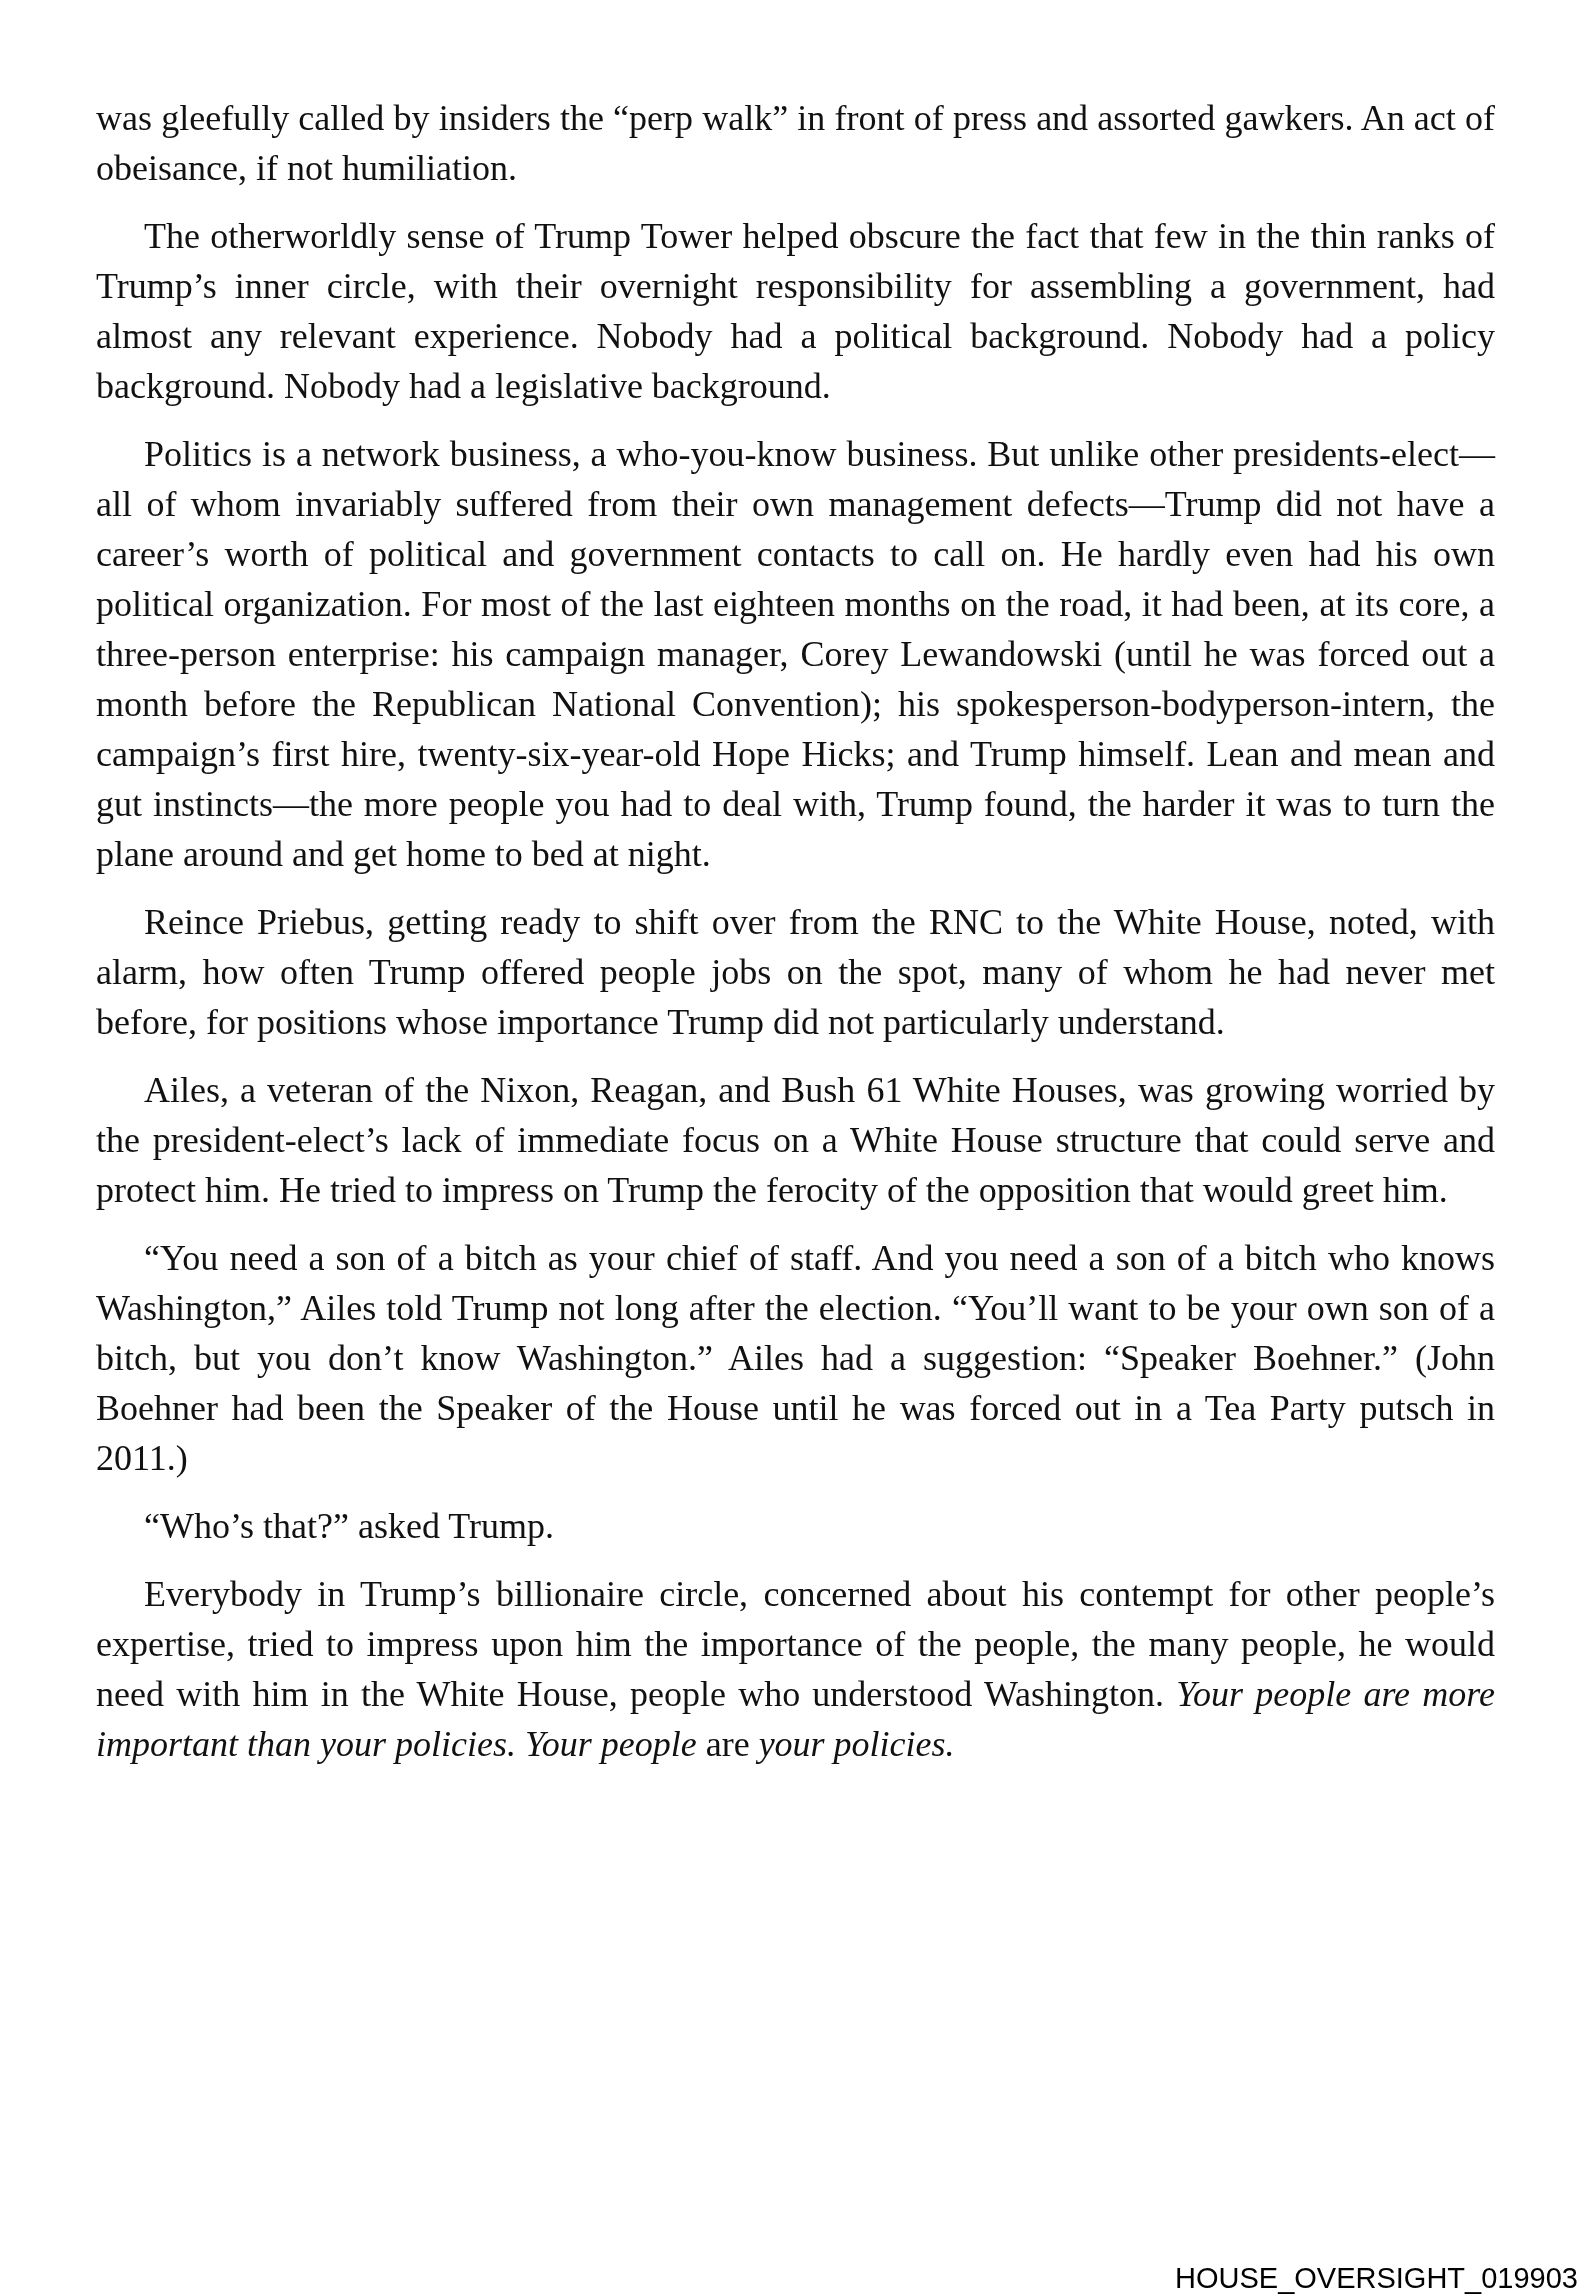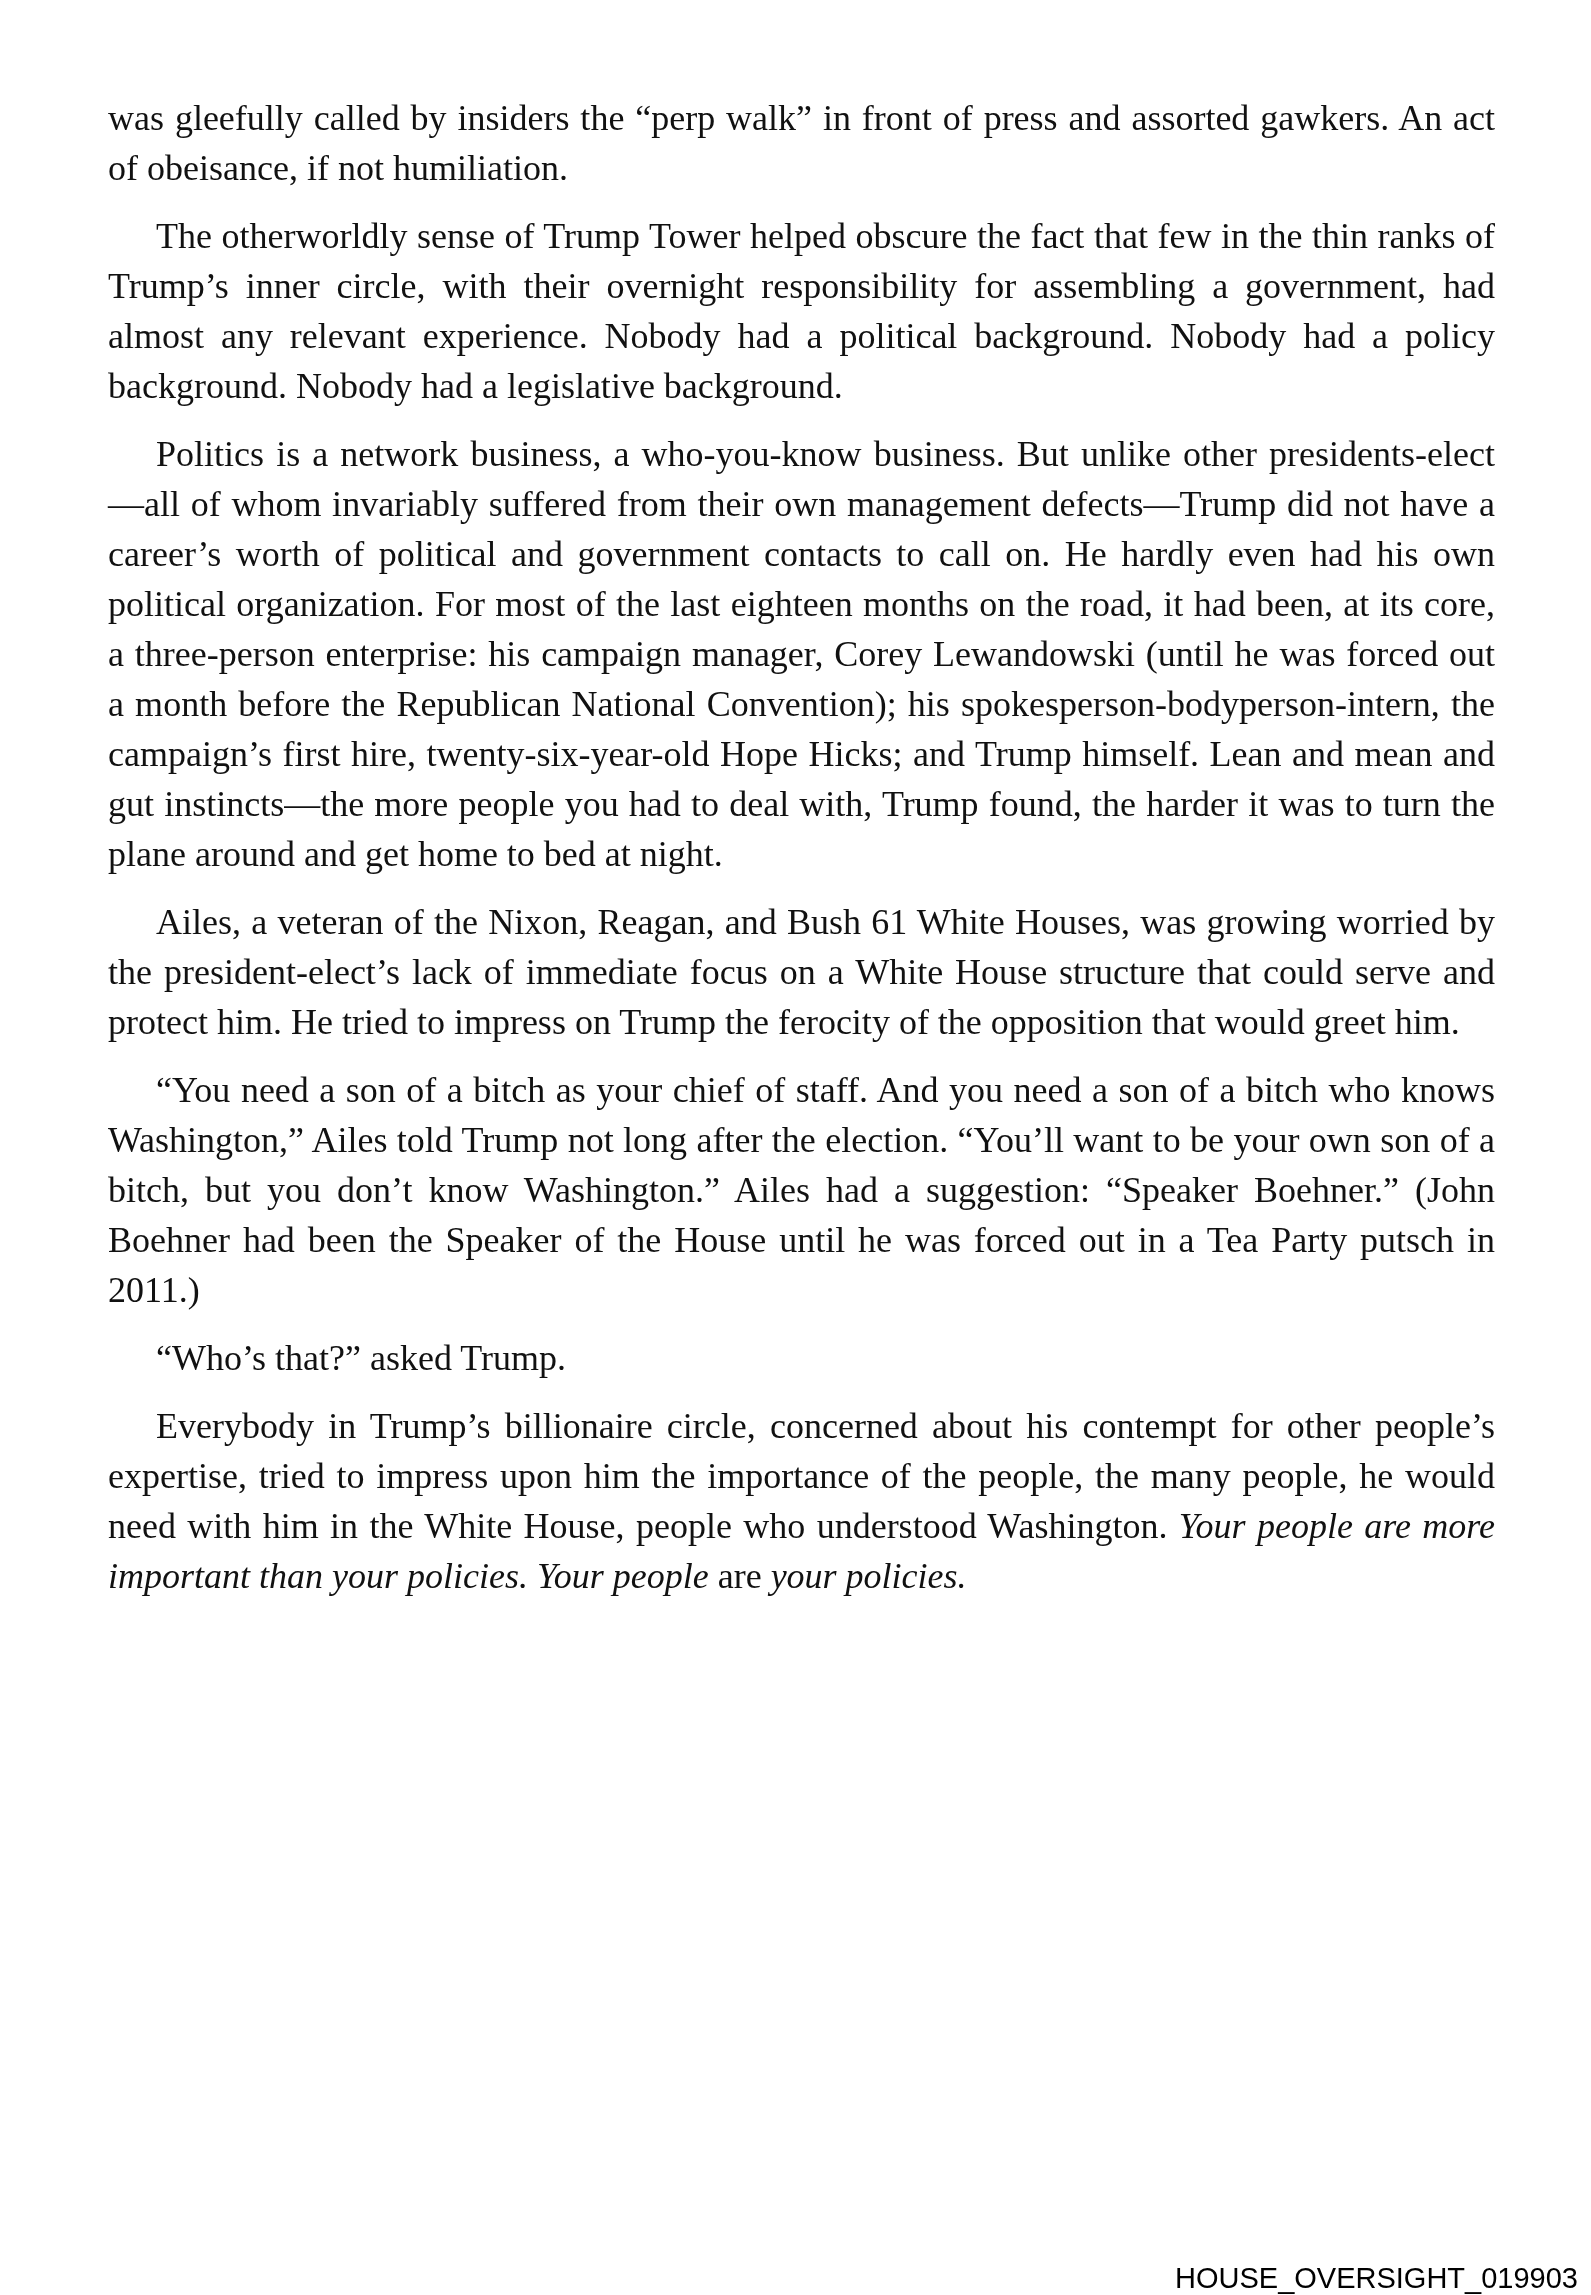--- a/index.html
+++ b/index.html
@@ -8,41 +8,42 @@
     position: absolute;
     left: 96px;
     top: 93px;
     width: 1399px;
     font-family: "Liberation Serif", "DejaVu Serif", serif;
     font-size: 36px;
     line-height: 50px;
     color: #111111;
     text-align: justify;
   }
-  .page p { margin: 0 0 18px 12px; text-indent: 48px; hyphens: none; }
+  .page p { margin: 0 0 18px 0; text-indent: 48px; hyphens: none; }
   .page p.cont { text-indent: 0; }
   .page em { font-style: italic; }
   .page span.up { font-style: normal; }
   .footer {
     position: absolute;
     right: 14px;
     bottom: 0;
     font-family: "Liberation Sans", "DejaVu Sans", sans-serif;
     font-size: 29px;
     color: #000000;
     letter-spacing: 0px;
   }
 </style>
 </head>
 <body>
 
 <div class="page">
   <p class="cont">was gleefully called by insiders the “perp walk” in front of press and assorted gawkers. An act of obeisance, if not humiliation.</p>
   <p>The otherworldly sense of Trump Tower helped obscure the fact that few in the thin ranks of Trump’s inner circle, with their overnight responsibility for assembling a government, had almost any relevant experience. Nobody had a political background. Nobody had a policy background. Nobody had a legislative background.</p>
   <p>Politics is a network business, a who-you-know business. But unlike other presidents-elect—all of whom invariably suffered from their own management defects—Trump did not have a career’s worth of political and government contacts to call on. He hardly even had his own political organization. For most of the last eighteen months on the road, it had been, at its core, a three-person enterprise: his campaign manager, Corey Lewandowski (until he was forced out a month before the Republican National Convention); his spokesperson-bodyperson-intern, the campaign’s first hire, twenty-six-year-old Hope Hicks; and Trump himself. Lean and mean and gut instincts—the more people you had to deal with, Trump found, the harder it was to turn the plane around and get home to bed at night.</p>
+  <p>Reince Priebus, getting ready to shift over from the RNC to the White House, noted, with alarm, how often Trump offered people jobs on the spot, many of whom he had never met before, for positions whose importance Trump did not particularly understand.</p>
   <p>Ailes, a veteran of the Nixon, Reagan, and Bush 61 White Houses, was growing worried by the president-elect’s lack of immediate focus on a White House structure that could serve and protect him. He tried to impress on Trump the ferocity of the opposition that would greet him.</p>
   <p>“You need a son of a bitch as your chief of staff. And you need a son of a bitch who knows Washington,” Ailes told Trump not long after the election. “You’ll want to be your own son of a bitch, but you don’t know Washington.” Ailes had a suggestion: “Speaker Boehner.” (John Boehner had been the Speaker of the House until he was forced out in a Tea Party putsch in 2011.)</p>
   <p>“Who’s that?” asked Trump.</p>
   <p>
     <span>Everybody in Trump’s billionaire circle, concerned about his contempt for other people’s expertise, tried to impress upon him the importance of the people, the many people, he would need with him in the White House, people who understood Washington.</span>
     <em><span>Your people are more important than your policies. Your people</span> <span class="up">are</span> <span>your policies.</span></em>
   </p>
 </div>
 
 <div class="footer">HOUSE_OVERSIGHT_019903</div>

